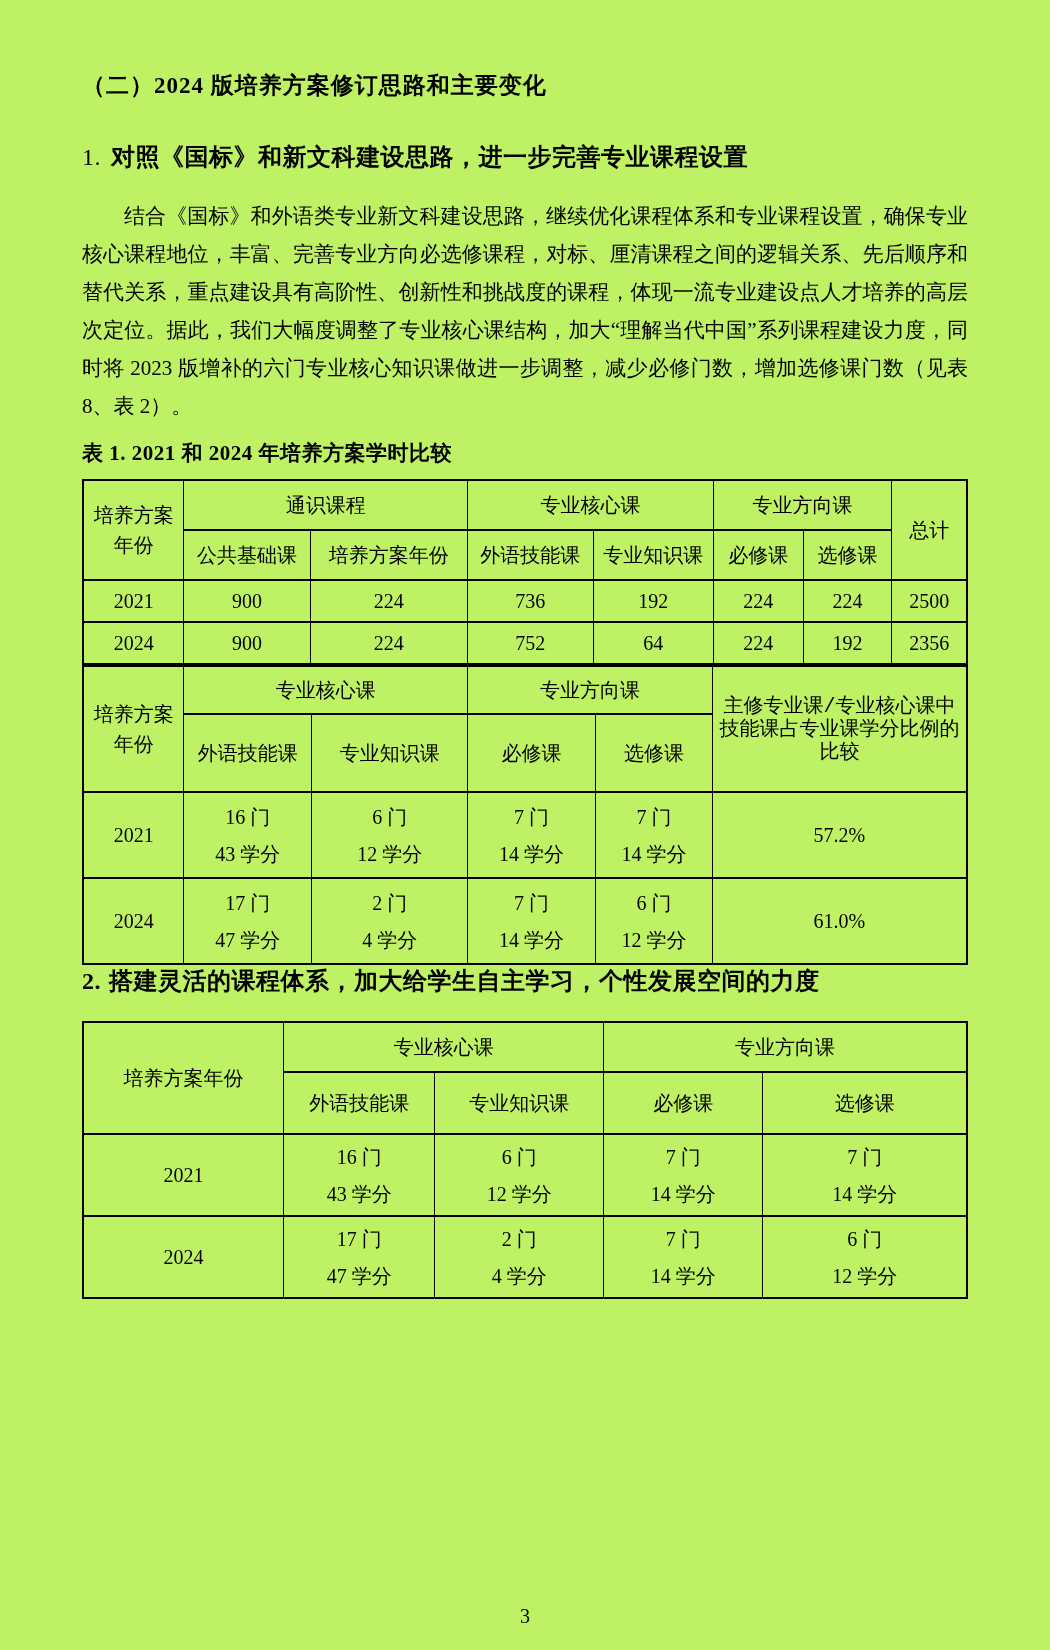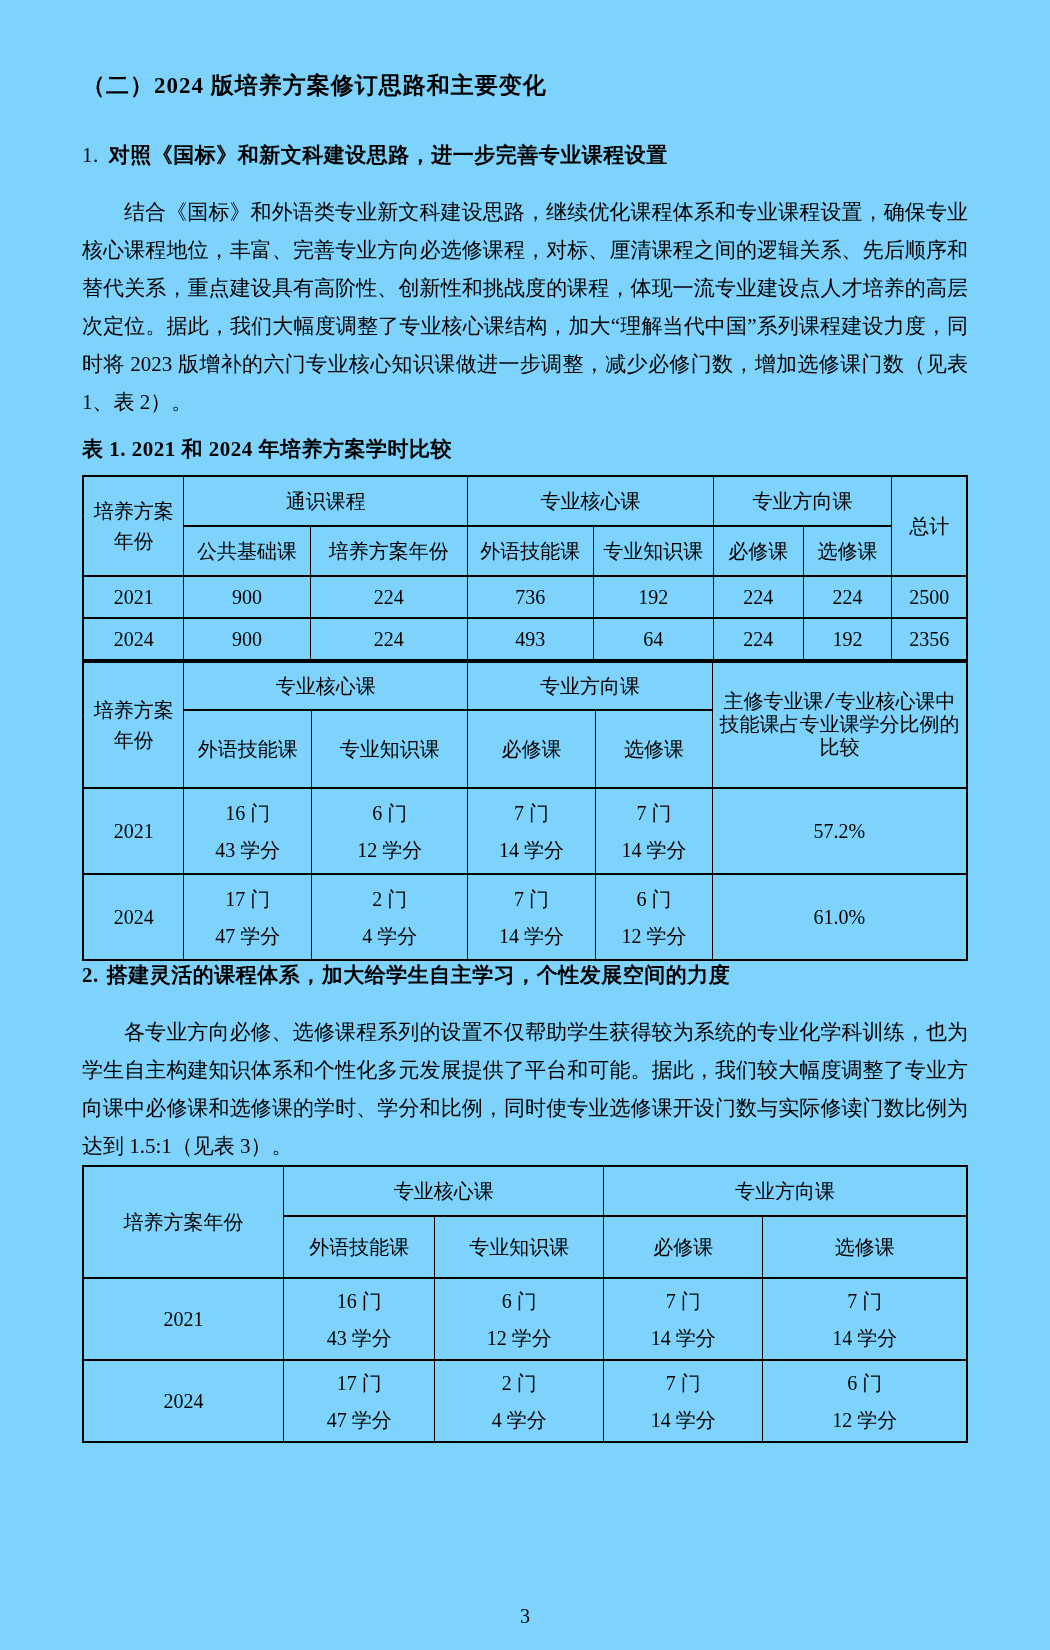--- a/index.html
+++ b/index.html
@@ -1,35 +1,35 @@
 <!DOCTYPE html>
 <html><head>
 <meta charset="utf-8">
 <style>
   html, body { margin: 0; padding: 0; background: #ffffff; }
   .page {
     position: relative;
     width: 1050px;
     height: 1650px;
     margin: 0 auto;
-    background: #7dd3fc;
+    background: #bef264;
     color: #000000;
     font-family: "Liberation Serif", "DejaVu Serif", serif;
     box-sizing: border-box;
     padding: 70px 82px 0 82px;
     overflow: hidden;
   }
   .doc-heading {
     font-size: 23px;
     font-weight: bold;
     letter-spacing: 1px;
     margin: 0 0 40px 0;
   }
   .sec-title {
-    font-size: 21px;
+    font-size: 24px;
     font-weight: bold;
     margin: 0 0 24px 0;
     letter-spacing: 0.5px;
   }
   .sec-num { font-weight: normal; margin-right: 10px; }
   .sec-num-bold { font-weight: bold; margin-right: 8px; }
   .para {
     font-size: 21px;
     line-height: 38px;
     text-align: justify;
@@ -89,21 +89,21 @@
 <body>
 
 <div class="page">
 
   <div class="doc-heading">（二）2024 版培养方案修订思路和主要变化</div>
 
   <div class="sec-title">
     <span class="sec-num">1.</span><span>对照《国标》和新文科建设思路，进一步完善专业课程设置</span>
   </div>
 
-  <p class="para">结合《国标》和外语类专业新文科建设思路，继续优化课程体系和专业课程设置，确保专业核心课程地位，丰富、完善专业方向必选修课程，对标、厘清课程之间的逻辑关系、先后顺序和替代关系，重点建设具有高阶性、创新性和挑战度的课程，体现一流专业建设点人才培养的高层次定位。据此，我们大幅度调整了专业核心课结构，加大“理解当代中国”系列课程建设力度，同时将 2023 版增补的六门专业核心知识课做进一步调整，减少必修门数，增加选修课门数（见表 1、表 2）。</p>
+  <p class="para">结合《国标》和外语类专业新文科建设思路，继续优化课程体系和专业课程设置，确保专业核心课程地位，丰富、完善专业方向必选修课程，对标、厘清课程之间的逻辑关系、先后顺序和替代关系，重点建设具有高阶性、创新性和挑战度的课程，体现一流专业建设点人才培养的高层次定位。据此，我们大幅度调整了专业核心课结构，加大“理解当代中国”系列课程建设力度，同时将 2023 版增补的六门专业核心知识课做进一步调整，减少必修门数，增加选修课门数（见表 8、表 2）。</p>
 
   <div class="tbl-title t1">表 1. 2021 和 2024 年培养方案学时比较</div>
 
   <table>
     <colgroup>
       <col style="width:11.4%">
         <col style="width:14.3%">
         <col style="width:17.8%">
         <col style="width:14.2%">
       <col style="width:13.6%">
@@ -134,21 +134,21 @@
       <td class="h40">736</td>
       <td class="h40">192</td>
       <td class="h40">224</td>
       <td class="h40">224</td>
       <td class="h40">2500</td>
     </tr>
     <tr>
       <td class="h40">2024</td>
       <td class="h40">900</td>
       <td class="h40">224</td>
-      <td class="h40">493</td>
+      <td class="h40">752</td>
       <td class="h40">64</td>
       <td class="h40">224</td>
       <td class="h40">192</td>
       <td class="h40">2356</td>
     </tr>
   </tbody>
     </table>
 
 
   <table>
@@ -229,21 +229,20 @@
           </td>
       <td class="h84">61.0%</td>
     </tr>
   </tbody>
     </table>
 
   <div class="sec-title sec2-gap">
     <span class="sec-num-bold">2.</span><span>搭建灵活的课程体系，加大给学生自主学习，个性发展空间的力度</span>
   </div>
 
-  <p class="para">各专业方向必修、选修课程系列的设置不仅帮助学生获得较为系统的专业化学科训练，也为学生自主构建知识体系和个性化多元发展提供了平台和可能。据此，我们较大幅度调整了专业方向课中必修课和选修课的学时、学分和比例，同时使专业选修课开设门数与实际修读门数比例为达到 1.5:1（见表 3）。</p>
 
 
   <table>
     <colgroup>
       <col style="width:22.7%">
         <col style="width:17.1%">
         <col style="width:19.1%">
       <col style="width:18.0%">
         <col style="width:23.1%">
     </colgroup>

